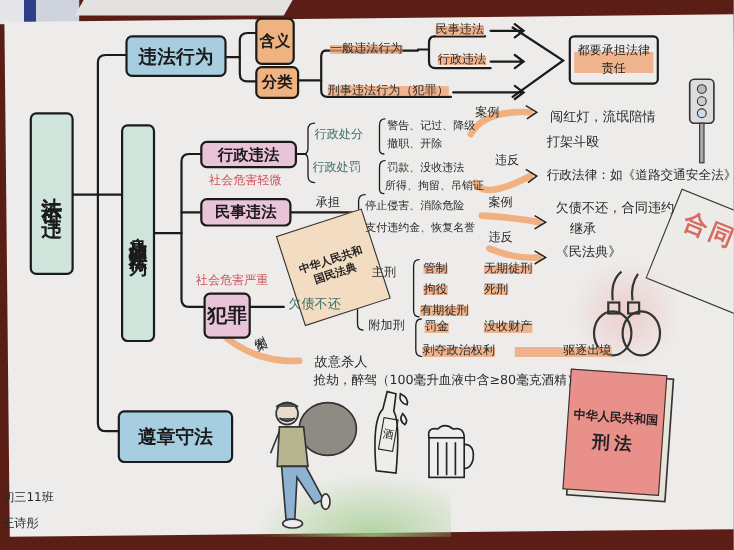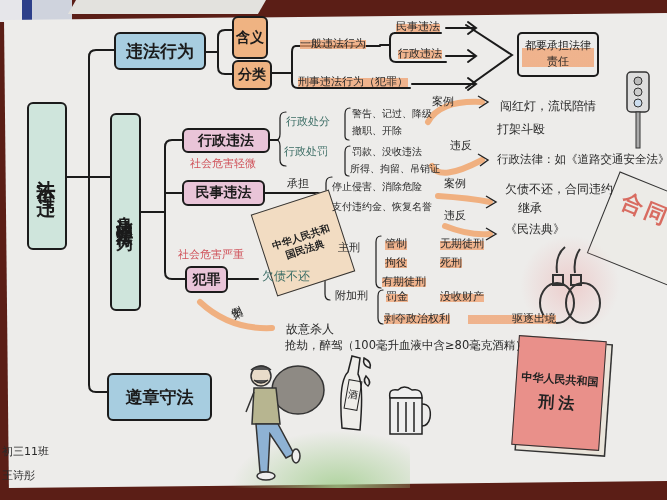--- a/index.html
+++ b/index.html
@@ -177,21 +177,21 @@
 <div class="abs hl" style="left:522px;top:38px;width:72px;font-size:11px;text-align:center;line-height:16px;white-space:normal;">都要承担法律责任</div>
 
 <div class="box pink" style="left:182px;top:128px;width:88px;height:25px;font-size:14px;">
   <span>行政违法</span>
 </div>
 <span class="t red" style="left:190px;top:156px;">社会危害轻微</span>
 <div class="box pink" style="left:182px;top:180px;width:83px;height:26px;font-size:14px;">
   <span>民事违法</span>
 </div>
 <span class="t red" style="left:178px;top:247px;">社会危害严重</span>
-<div class="box pink" style="left:185px;top:266px;width:43px;height:27px;font-size:14px;">
+<div class="box pink" style="left:185px;top:266px;width:43px;height:42px;font-size:18px;">
   <span>犯罪</span>
 </div>
 
 <span class="t tealtxt" style="left:286px;top:114px;">行政处分</span>
 <span class="t tealtxt" style="left:284px;top:144px;">行政处罚</span>
 <span class="t sm" style="left:352px;top:107px;">警告、记过、降级</span>
 <span class="t sm" style="left:352px;top:124px;">撤职、开除</span>
 <span class="t sm" style="left:352px;top:145px;">罚款、没收违法</span>
 <span class="t sm" style="left:350px;top:162px;">所得、拘留、吊销证</span>
 <span class="t" style="left:432px;top:94px;">案例</span>

